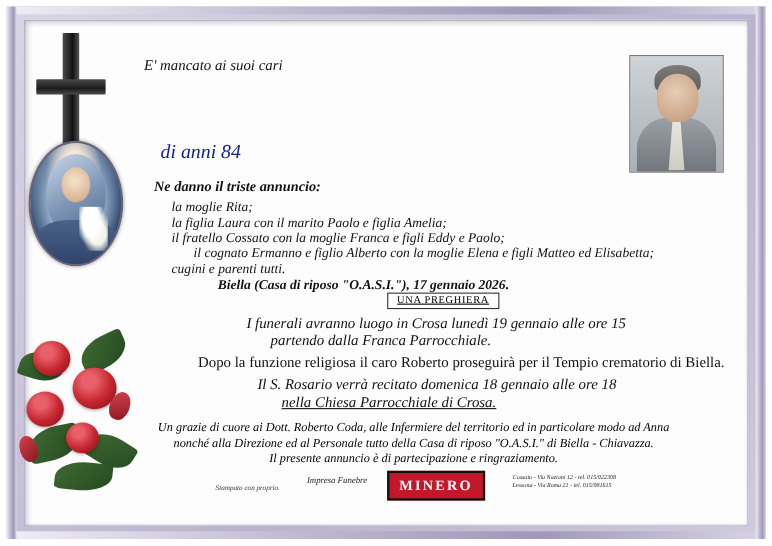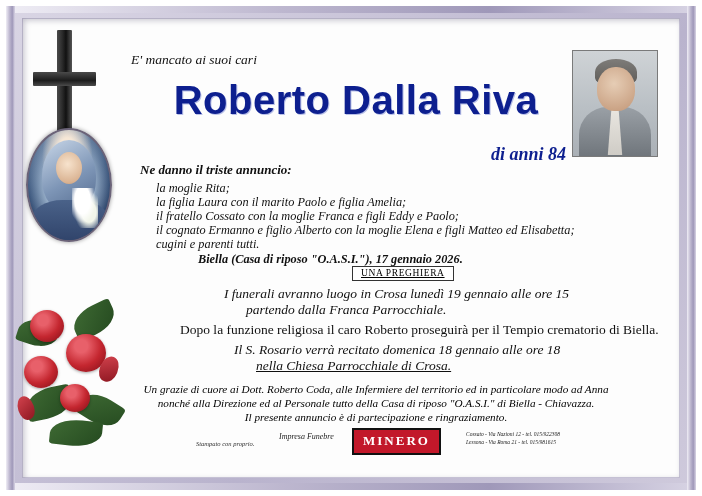--- a/index.html
+++ b/index.html
@@ -165,34 +165,34 @@
     width: 420px;
     text-align: center;
     font-family: "Liberation Sans", sans-serif;
     font-weight: bold;
     font-size: 40px;
     letter-spacing: .5px;
     color: #0d1f8f;
     text-shadow: 1px 1px 0 #b9c0e8;
   }
   .age {
-    left: 146px; top: 144px;
-    width: 420px; text-align: right;
-    font-size: 18px; font-style: italic; font-weight: bold;
+    left: 146px; top: 128px;
+    width: 420px; text-align: left;
+    font-size: 18px; font-style: italic; font-weight: normal;
     color: #0d1f8f;
   }
   .annuncio {
     left: 140px; top: 162px;
     font-size: 13px; font-style: italic; font-weight: bold;
   }
   .rel { position: absolute; left: 156px; font-size: 12.3px; font-style: italic; }
   .rel.r0 { top: 181px; }
   .rel.r1 { top: 195px; }
   .rel.r2 { top: 209px; }
-  .rel.r3 { top: 223px; }
+  .rel.r3 { top: 223px; margin-left: 20px; }
   .rel.r4 { top: 237px; }
 
   .place {
     left: 198px; top: 252px;
     font-size: 12.3px; font-weight: bold; font-style: italic;
   }
   .preghiera {
     position: absolute;
     left: 352px; top: 266px;
     padding: 1px 8px 2px 8px;
@@ -277,21 +277,20 @@
   </div>
 
   <div class="portrait">
     <div class="body"></div>
     <div class="shirt"></div>
     <div class="hair"></div>
     <div class="face2"></div>
   </div>
 
   <div class="t line-mancato">E' mancato ai suoi cari</div>
-  <div class="t name">Roberto Dalla Riva</div>
   <div class="t age">di anni 84</div>
 
   <div class="t annuncio">Ne danno il triste annuncio:</div>
   <div class="t rel r0">la moglie Rita;</div>
   <div class="t rel r1">la figlia Laura con il marito Paolo e figlia Amelia;</div>
   <div class="t rel r2">il fratello Cossato con la moglie Franca e figli Eddy e Paolo;</div>
   <div class="t rel r3">il cognato Ermanno e figlio Alberto con la moglie Elena e figli Matteo ed Elisabetta;</div>
   <div class="t rel r4">cugini e parenti tutti.</div>
 
   <div class="t place">Biella (Casa di riposo "O.A.S.I."), 17 gennaio 2026.</div>

